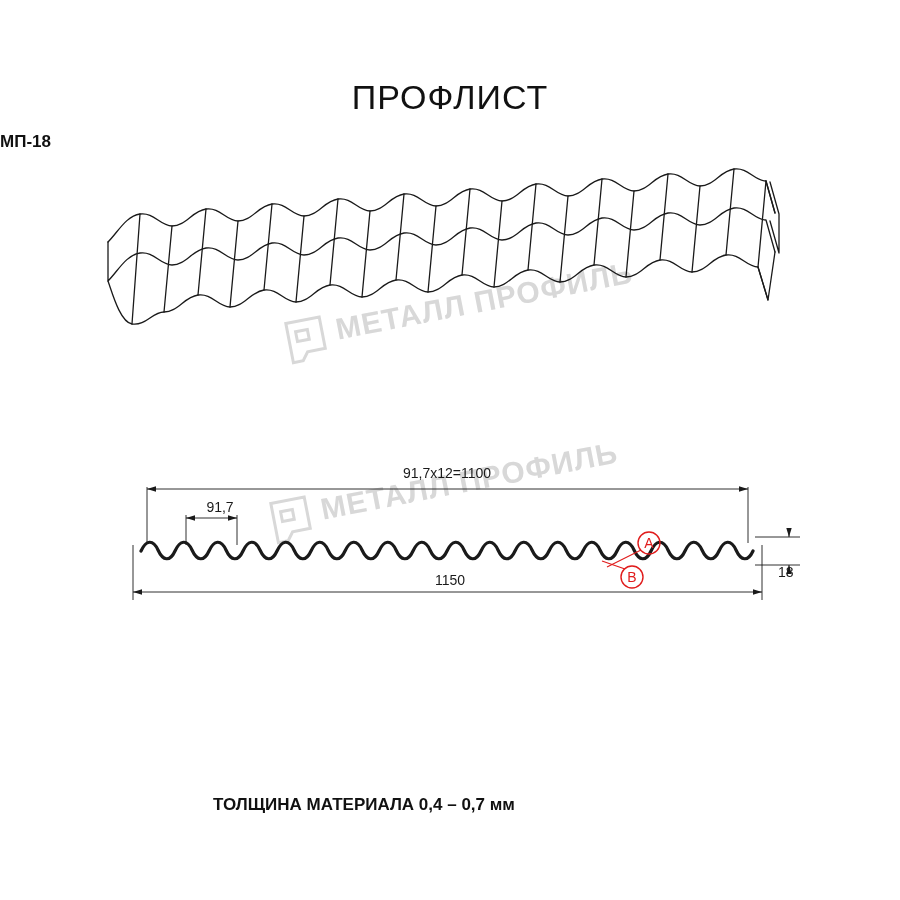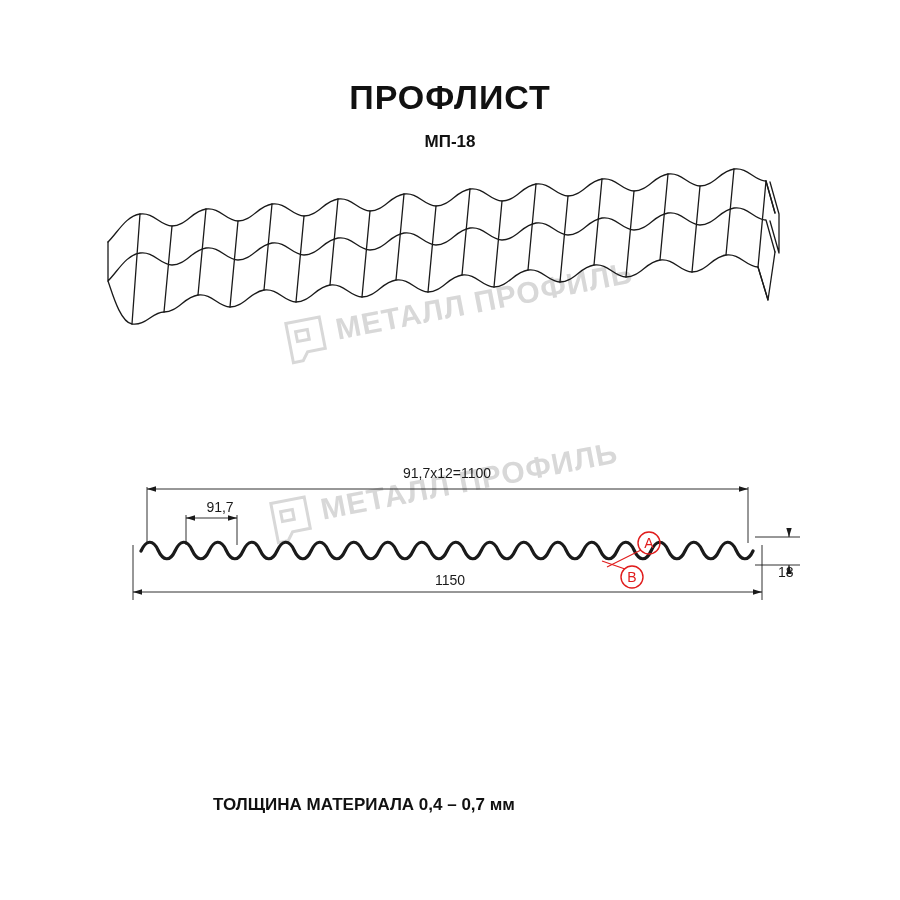--- a/index.html
+++ b/index.html
@@ -19,30 +19,30 @@
     position: absolute;
     inset: 0;
   }
   .title {
     position: absolute;
     top: 78px;
     left: 0;
     width: 900px;
     text-align: center;
     font-size: 34px;
-    font-weight: bold;
+    font-weight: normal;
     letter-spacing: 1px;
     color: #111;
   }
   .subtitle {
     position: absolute;
     top: 132px;
     left: 0;
     width: 900px;
-    text-align: center;
+    text-align: left;
     font-size: 17px;
     font-weight: bold;
     color: #111;
   }
   .footnote {
     position: absolute;
     top: 795px;
     left: 0;
     width: 728px;
     text-align: center;

